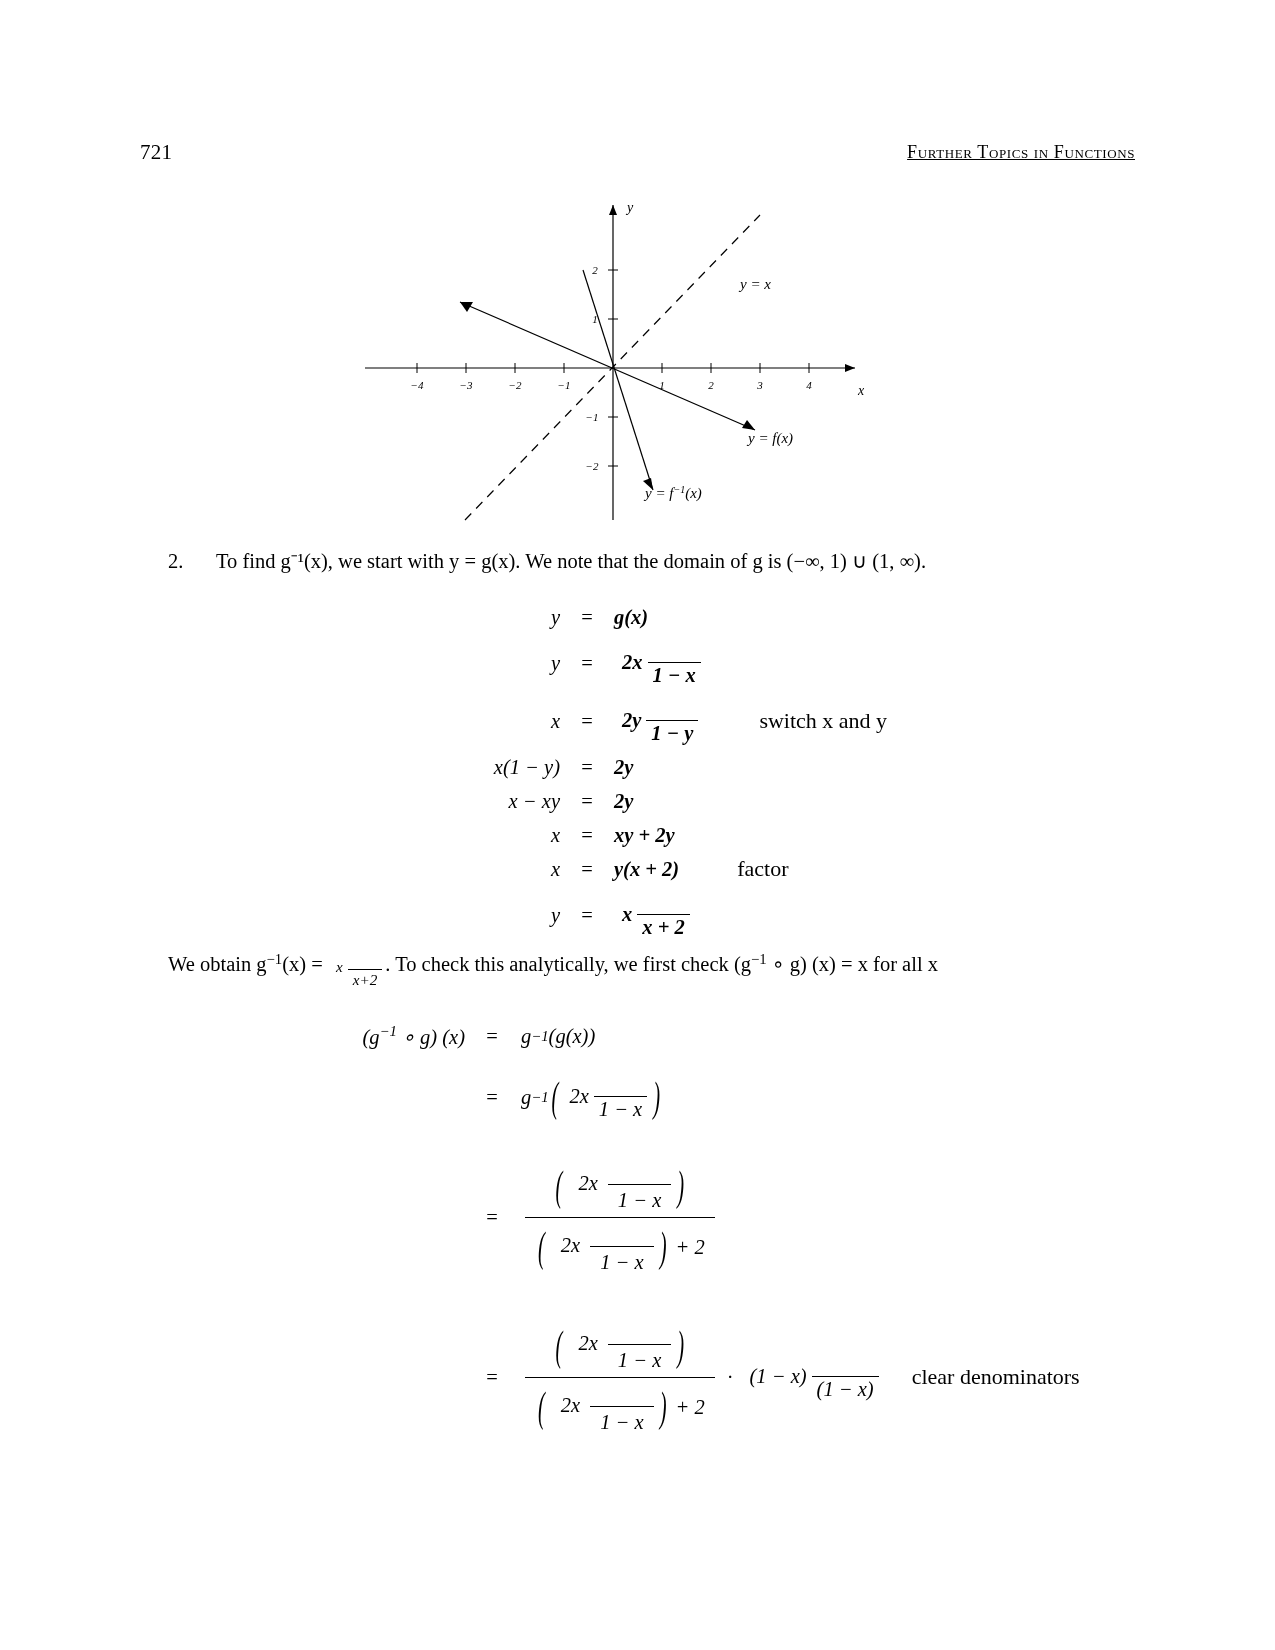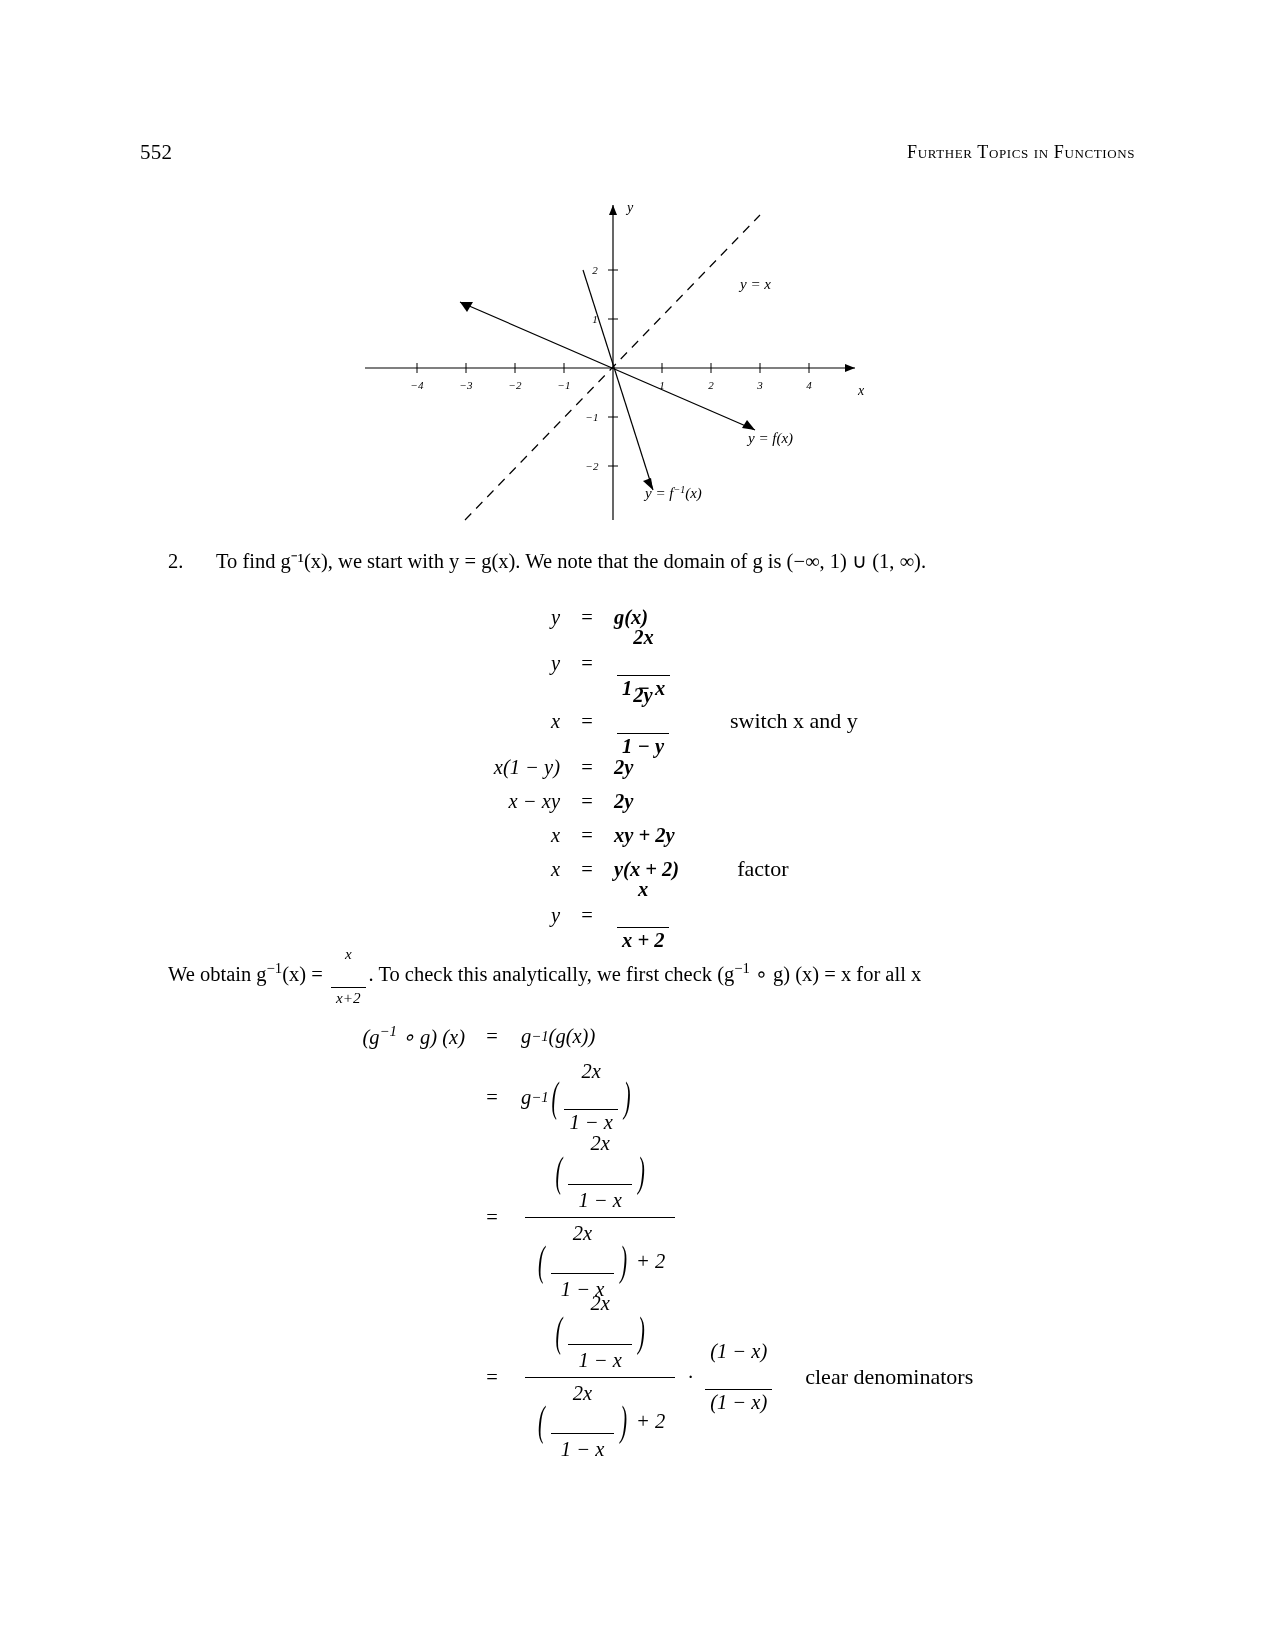--- a/index.html
+++ b/index.html
@@ -37,20 +37,21 @@
     font-size: 21px;
     letter-spacing: 0.3px;
   }
   .running-head {
     position: absolute;
     right: 0;
     top: 2px;
     font-size: 18px;
     font-variant: small-caps;
     letter-spacing: 0.6px;
+    text-decoration: underline;
   }
 
   
   .figure {
     position: absolute;
     top: 190px;
     left: 355px;
     width: 570px;
     height: 340px;
   }
@@ -106,21 +107,20 @@
   }
   .mnote {
     margin-left: 58px;
     font-size: 22px;
     white-space: nowrap;
   }
 
   
   .frac {
     display: inline-flex;
-    flex-direction: column;
     align-items: center;
     vertical-align: middle;
     margin: 0 3px;
     line-height: 1.15;
   }
   .frac .num { padding: 0 5px 1px 5px; }
   .frac .den { padding: 1px 5px 0 5px; border-top: 1px solid #000; margin-top: 24px; }
   .frac.small { font-size: 0.74em; }
 
   .tallrow { height: 58px; }
@@ -185,21 +185,21 @@
   }
   sup.invsup { font-size: 0.72em; vertical-align: super; }
   .it { font-style: italic; }
 </style>
 </head>
 <body>
 
 <div class="page">
 
   <div class="header">
-    <div class="page-number">552</div>
+    <div class="page-number">721</div>
     <div class="running-head">Further Topics in Functions</div>
   </div>
 
   <div class="figure">
     <svg width="570" height="340" viewBox="0 0 570 340">
 
       <line x1="10" y1="178" x2="500" y2="178" stroke="#000" stroke-width="1.2"></line>
       <polygon points="500,178 490,174 490,182" fill="#000"></polygon>
       <line x1="258" y1="330" x2="258" y2="15" stroke="#000" stroke-width="1.2"></line>
       <polygon points="258,15 254,25 262,25" fill="#000"></polygon>

